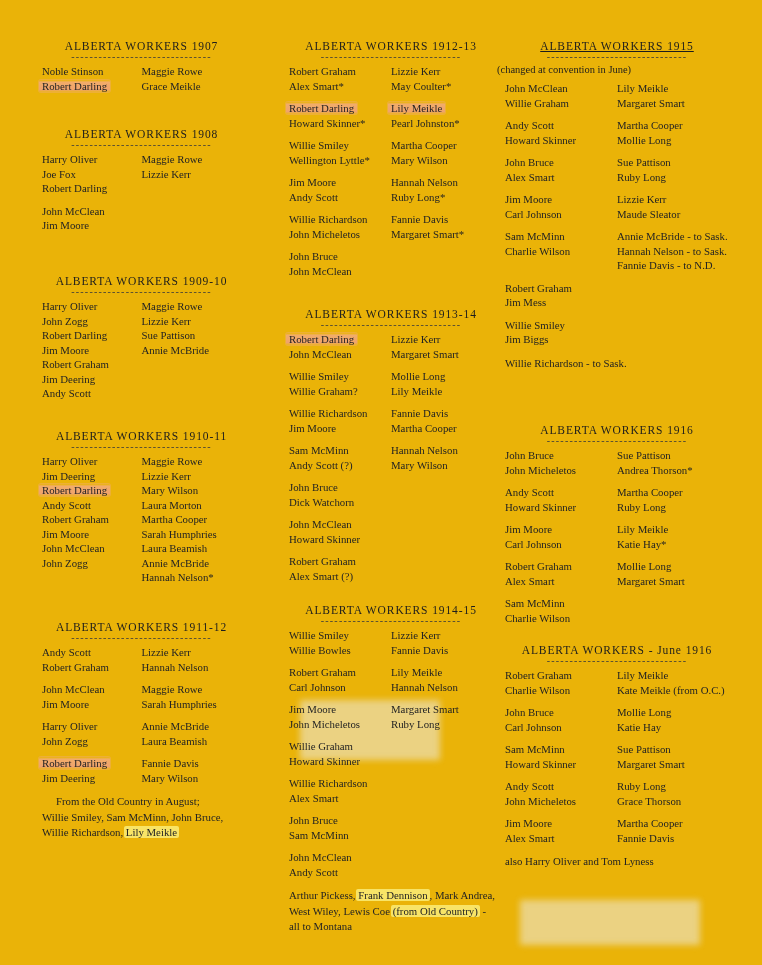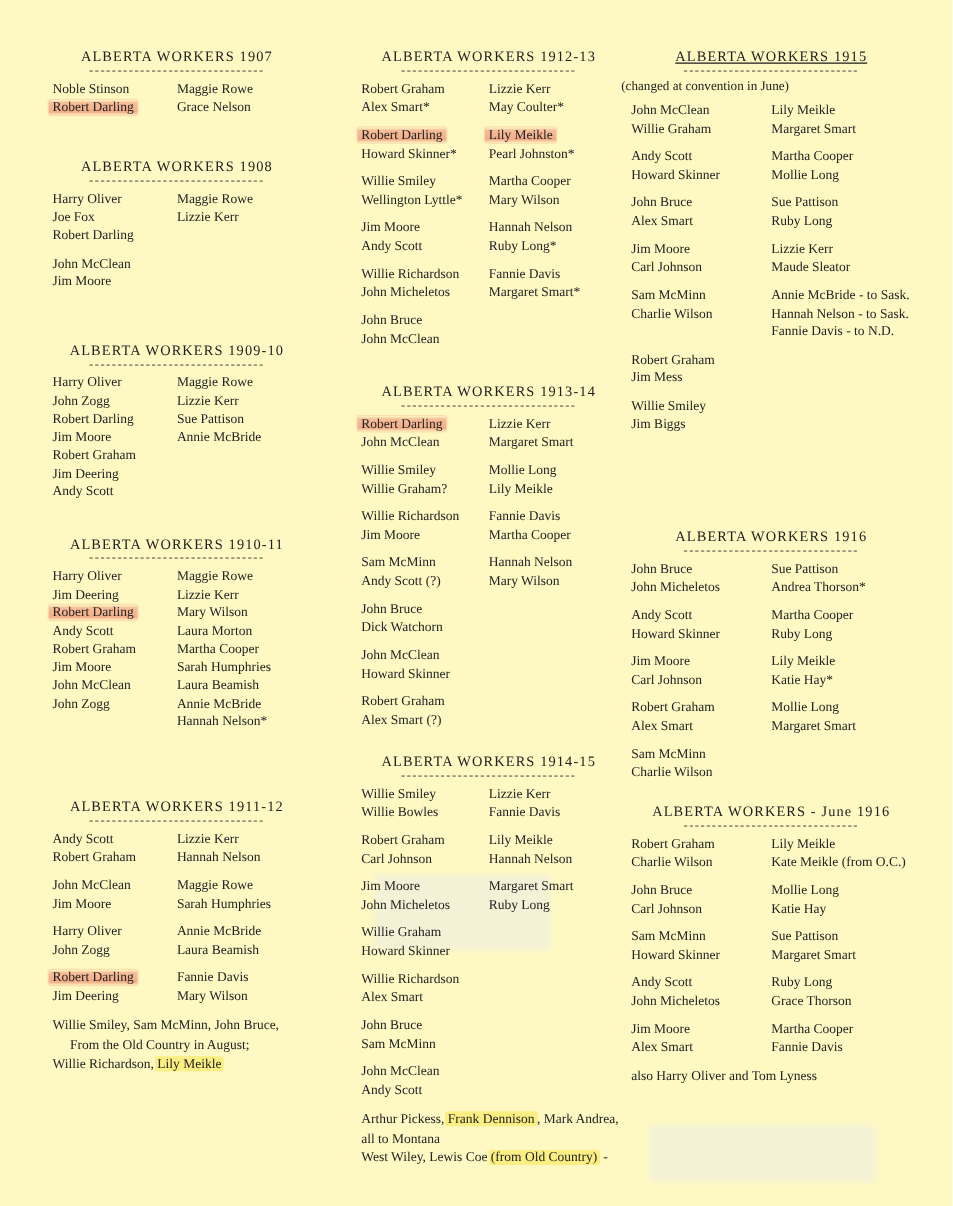--- a/index.html
+++ b/index.html
@@ -11,21 +11,21 @@
     height: 965px;
     background: #ffffff;
     font-family: "Liberation Serif", serif;
     color: #232323;
     overflow: hidden;
   }
   .page {
     position: relative;
     width: 762px;
     height: 965px;
-    background: #fef9c3;
+    background: #eab308;
   }
   .col {
     position: absolute;
     top: 0;
     height: 965px;
   }
   #col1 { left: 34px;  width: 215px; }
   #col2 { left: 281px; width: 220px; }
   #col3 { left: 497px; width: 240px; }
 
@@ -125,21 +125,21 @@
         <div class="block-title">ALBERTA WORKERS  1907</div>
         <div class="dashrule">-------------------------------</div>
         <div class="rows">
           <div class="grp">
             <div class="row">
               <div class="c-left"><span>Noble  Stinson</span></div>
               <div class="c-right"><span>Maggie Rowe</span></div>
             </div>
             <div class="row">
               <div class="c-left"><span class="hl-orange">Robert Darling</span></div>
-              <div class="c-right"><span>Grace Nelson</span></div>
+              <div class="c-right"><span>Grace Meikle</span></div>
             </div>
           </div>
         </div>
       </div>
       <div class="block" style="top: 128px;">
         <div class="block-title">ALBERTA WORKERS  1908</div>
         <div class="dashrule">-------------------------------</div>
         <div class="rows">
           <div class="grp">
             <div class="row">
@@ -240,21 +240,21 @@
               <div class="c-left"><span>John Zogg</span></div>
               <div class="c-right"><span>Annie McBride</span></div>
             </div>
             <div class="row">
               <div class="c-left"></div>
               <div class="c-right"><span>Hannah Nelson*</span></div>
             </div>
           </div>
         </div>
       </div>
-      <div class="block" style="top: 640px;">
+      <div class="block" style="top: 621px;">
         <div class="block-title">ALBERTA WORKERS  1911-12</div>
         <div class="dashrule">-------------------------------</div>
         <div class="rows">
           <div class="grp">
             <div class="row">
               <div class="c-left"><span>Andy Scott</span></div>
               <div class="c-right"><span>Lizzie Kerr</span></div>
             </div>
             <div class="row">
               <div class="c-left"><span>Robert Graham</span></div>
@@ -286,22 +286,22 @@
               <div class="c-left"><span class="hl-orange">Robert Darling</span></div>
               <div class="c-right"><span>Fannie Davis</span></div>
             </div>
             <div class="row">
               <div class="c-left"><span>Jim Deering</span></div>
               <div class="c-right"><span>Mary Wilson</span></div>
             </div>
           </div>
         </div>
         <div class="tail">
+          <div class="note indent-note"><span>From the Old Country in August;</span></div>
           <div class="note"><span>Willie Smiley, Sam McMinn, John Bruce,</span></div>
-          <div class="note indent-note"><span>From the Old Country in August;</span></div>
           <div class="note"><span>Willie Richardson, </span><span class="hl-yellow">Lily Meikle</span></div>
         </div>
       </div>
     </div>
   <div class="col" id="col2">
       <div class="block" style="top: 40px;">
         <div class="block-title">ALBERTA WORKERS  1912-13</div>
         <div class="dashrule">-------------------------------</div>
         <div class="rows">
           <div class="grp">
@@ -512,22 +512,22 @@
               <div class="c-right"></div>
             </div>
             <div class="row">
               <div class="c-left"><span>Andy Scott</span></div>
               <div class="c-right"></div>
             </div>
           </div>
         </div>
         <div class="tail">
           <div class="note"><span>Arthur Pickess, </span><span class="hl-yellow">Frank Dennison</span><span>, Mark Andrea,</span></div>
+          <div class="note"><span>West Wiley, Lewis Coe </span><span class="hl-yellow">(from Old Country)</span><span> -</span></div>
           <div class="note"><span>all to Montana</span></div>
-          <div class="note"><span>West Wiley, Lewis Coe </span><span class="hl-yellow">(from Old Country)</span><span> -</span></div>
         </div>
       </div>
     </div>
   <div class="col" id="col3">
       <div class="block" style="top: 40px;">
         <div class="block-title underline">ALBERTA WORKERS  1915</div>
         <div class="dashrule">-------------------------------</div>
         <div class="subnote">(changed at convention in June)</div>
         <div class="rows">
           <div class="grp">
@@ -598,20 +598,23 @@
             <div class="row">
               <div class="c-left"><span>Willie Smiley</span></div>
               <div class="c-right"></div>
             </div>
             <div class="row">
               <div class="c-left"><span>Jim Biggs</span></div>
               <div class="c-right"></div>
             </div>
           </div>
         </div>
+        <div class="tail">
+          <div class="note"><span>Willie Richardson - to Sask.</span></div>
+        </div>
       </div>
       <div class="block" style="top: 424px;">
         <div class="block-title">ALBERTA WORKERS  1916</div>
         <div class="dashrule">-------------------------------</div>
         <div class="rows">
           <div class="grp">
             <div class="row">
               <div class="c-left"><span>John Bruce</span></div>
               <div class="c-right"><span>Sue Pattison</span></div>
             </div>

